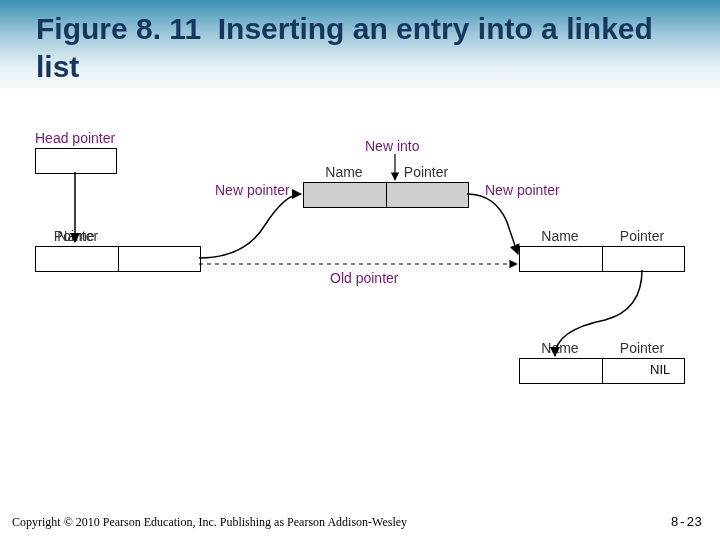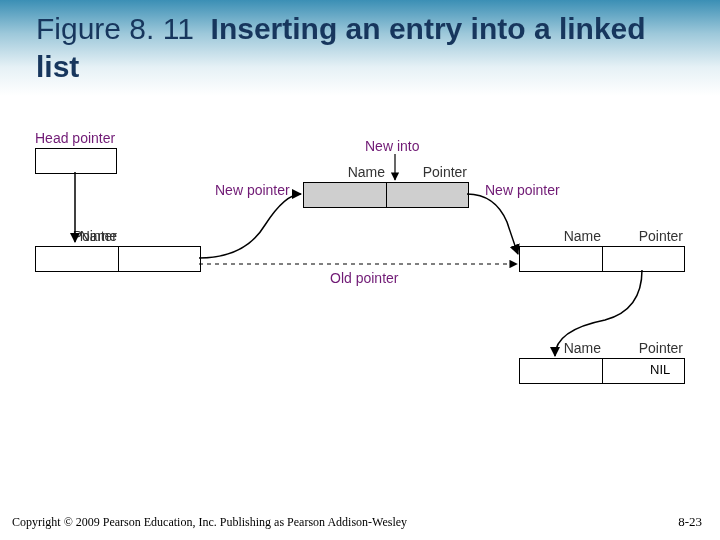--- a/index.html
+++ b/index.html
@@ -1,28 +1,28 @@
 <!DOCTYPE html>
 <html><head>
 <meta charset="utf-8">
 <style>
   html,body{margin:0;padding:0;width:720px;height:540px;background:#fff;font-family:Arial,Helvetica,sans-serif;overflow:hidden}
   .header-band{position:absolute;left:0;top:0;width:720px;height:96px;background:linear-gradient(to bottom,#3b8fb5 0%,#9dc8da 35%,#e6f1f6 70%,#ffffff 100%)}
   .title{position:absolute;left:36px;top:10px;width:640px;font-size:30px;line-height:1.25;color:#17365d}
-  .title .fignum{font-weight:400}
+  .title .fignum{font-weight:700}
   .title .figtext{font-weight:700}
   .copyright{position:absolute;left:12px;bottom:10px;font-size:12px;font-family:"Times New Roman",Times,serif;color:#000}
-  .pagenum{position:absolute;right:18px;bottom:10px;font-size:13px;font-family:Liberation Serif, serif;color:#000}
+  .pagenum{position:absolute;right:18px;bottom:10px;font-size:13px;font-family:Liberation Mono, monospace;color:#000}
   .diagram{position:absolute;left:35px;top:130px;width:650px;height:290px}
   .lbl{position:absolute;font-size:14px;color:#701a75}
   .node{position:absolute;border:1px solid #000;display:flex;background:#fff}
   .node.shaded{background:#cfcfcf}
   .cell{border-right:1px solid #000;flex:1}
   .cell:last-child{border-right:none}
-  .cellhdr{position:absolute;font-size:14px;color:#333;text-align:right}
+  .cellhdr{position:absolute;font-size:14px;color:#333;text-align:center}
   .nil{position:absolute;font-size:13px;color:#000}
   svg{position:absolute;left:0;top:0}
 </style>
 </head>
 <body>
 
 <div class="header-band"></div>
 
 <div class="title">
   <span class="fignum">Figure 8. 11</span>&nbsp;&nbsp;<span class="figtext">Inserting an entry into a linked list</span>
@@ -84,14 +84,14 @@
 
     <line x1="164" y1="134" x2="482" y2="134" stroke="#000" stroke-width="1.2" stroke-dasharray="4,4" marker-end="url(#arrow)"></line>
 
     <line x1="360" y1="24" x2="360" y2="50" stroke="#000" stroke-width="1.2" marker-end="url(#arrow)"></line>
 
     <path d="M607,140 Q607,180 570,190 Q520,200 520,226" fill="none" stroke="#000" stroke-width="1.5" marker-end="url(#arrow)"></path>
   </svg>
 
 </div>
 
-<div class="copyright">Copyright © 2009 Pearson Education, Inc. Publishing as Pearson Addison-Wesley</div>
+<div class="copyright">Copyright © 2010 Pearson Education, Inc. Publishing as Pearson Addison-Wesley</div>
 <div class="pagenum">8-23</div>
 
 </body></html>

